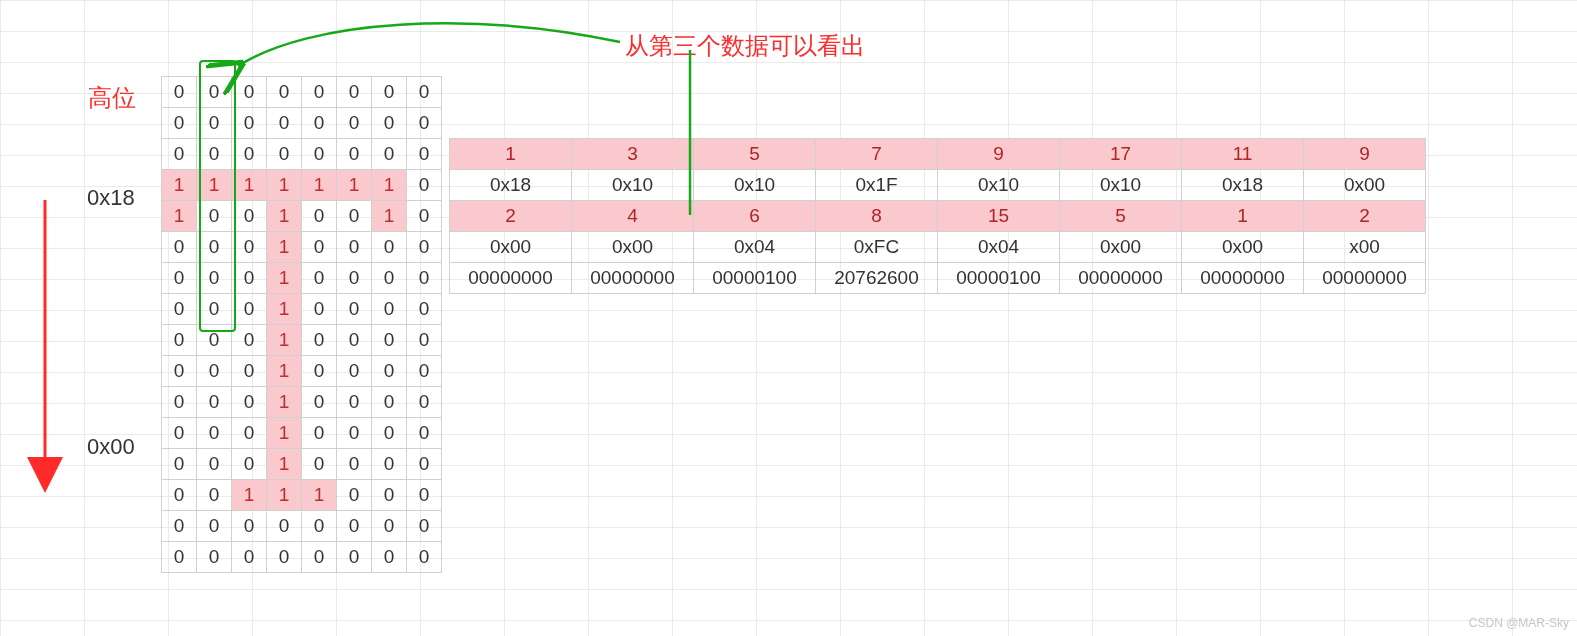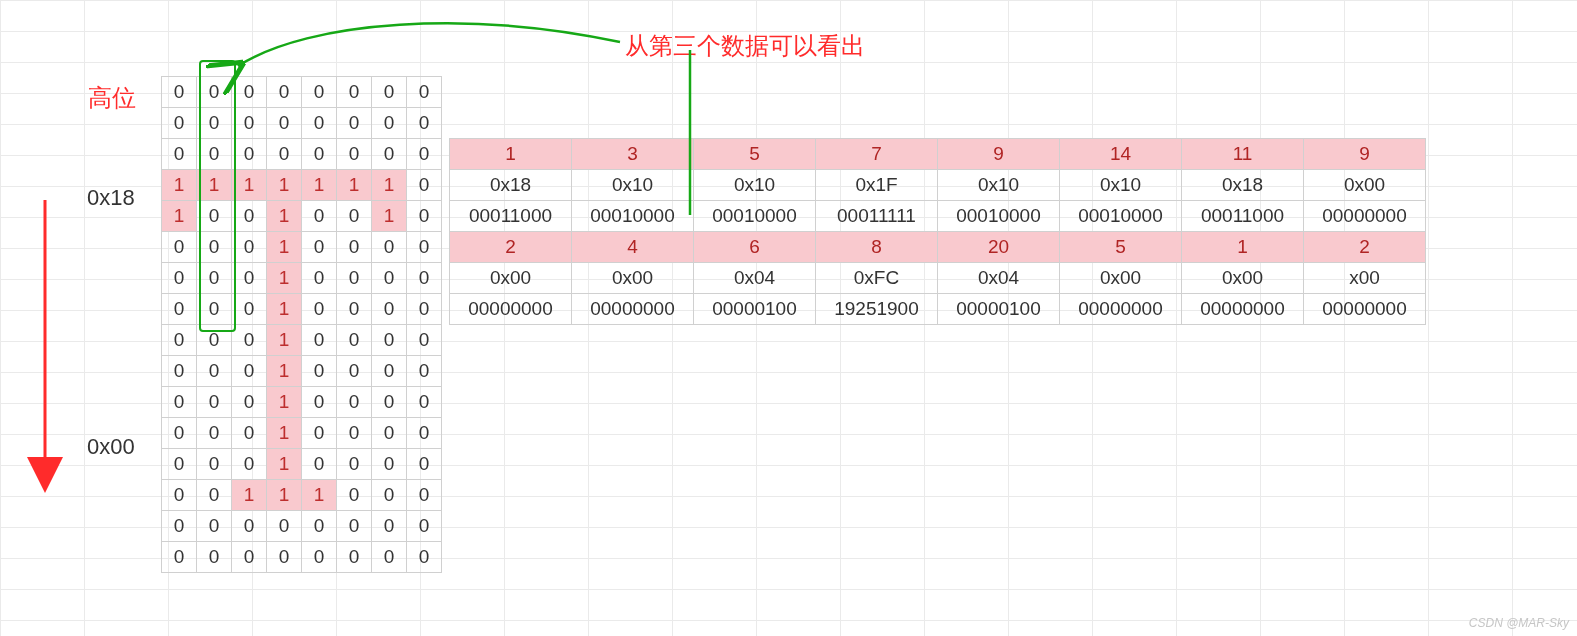--- a/index.html
+++ b/index.html
@@ -86,21 +86,20 @@
     background: transparent;
   }
 
   
   .watermark {
     position: absolute;
     right: 8px;
     bottom: 6px;
     font-size: 12px;
     color: #c6c6c6;
-    font-style: italic;
     margin-left: 46px;
   }
 
   
   svg.overlay { position: absolute; inset: 0; width: 1577px; height: 636px; z-index: 2; pointer-events: none; }
 </style>
 </head>
 <body>
 
 <div class="faint-grid"></div>
@@ -278,69 +277,59 @@
   </table>
 
   <table class="right-table">
     <tbody>
       <tr class="idx" id="idx_odd">
           <td>1</td>
           <td>3</td>
           <td>5</td>
           <td>7</td>
           <td>9</td>
-          <td>14</td>
+          <td>17</td>
           <td>11</td>
           <td>9</td>
         </tr>
       <tr id="hex_odd">
           <td>0x18</td>
           <td>0x10</td>
           <td>0x10</td>
           <td>0x1F</td>
           <td>0x10</td>
           <td>0x10</td>
           <td>0x18</td>
           <td>0x00</td>
         </tr>
-      <tr id="bin_odd">
-          <td>00011000</td>
-          <td>00010000</td>
-          <td>00010000</td>
-          <td>00011111</td>
-          <td>00010000</td>
-          <td>00010000</td>
-          <td>00011000</td>
-          <td>00000000</td>
-        </tr>
       <tr class="idx" id="idx_even">
           <td>2</td>
           <td>4</td>
           <td>6</td>
           <td>8</td>
-          <td>20</td>
+          <td>15</td>
           <td>5</td>
           <td>1</td>
           <td>2</td>
         </tr>
       <tr id="hex_even">
           <td>0x00</td>
           <td>0x00</td>
           <td>0x04</td>
           <td>0xFC</td>
           <td>0x04</td>
           <td>0x00</td>
           <td>0x00</td>
           <td>x00</td>
         </tr>
       <tr id="bin_even">
           <td>00000000</td>
           <td>00000000</td>
           <td>00000100</td>
-          <td>19251900</td>
+          <td>20762600</td>
           <td>00000100</td>
           <td>00000000</td>
           <td>00000000</td>
           <td>00000000</td>
         </tr>
     </tbody>
   </table>
 
   <div class="green-rect"></div>
 

